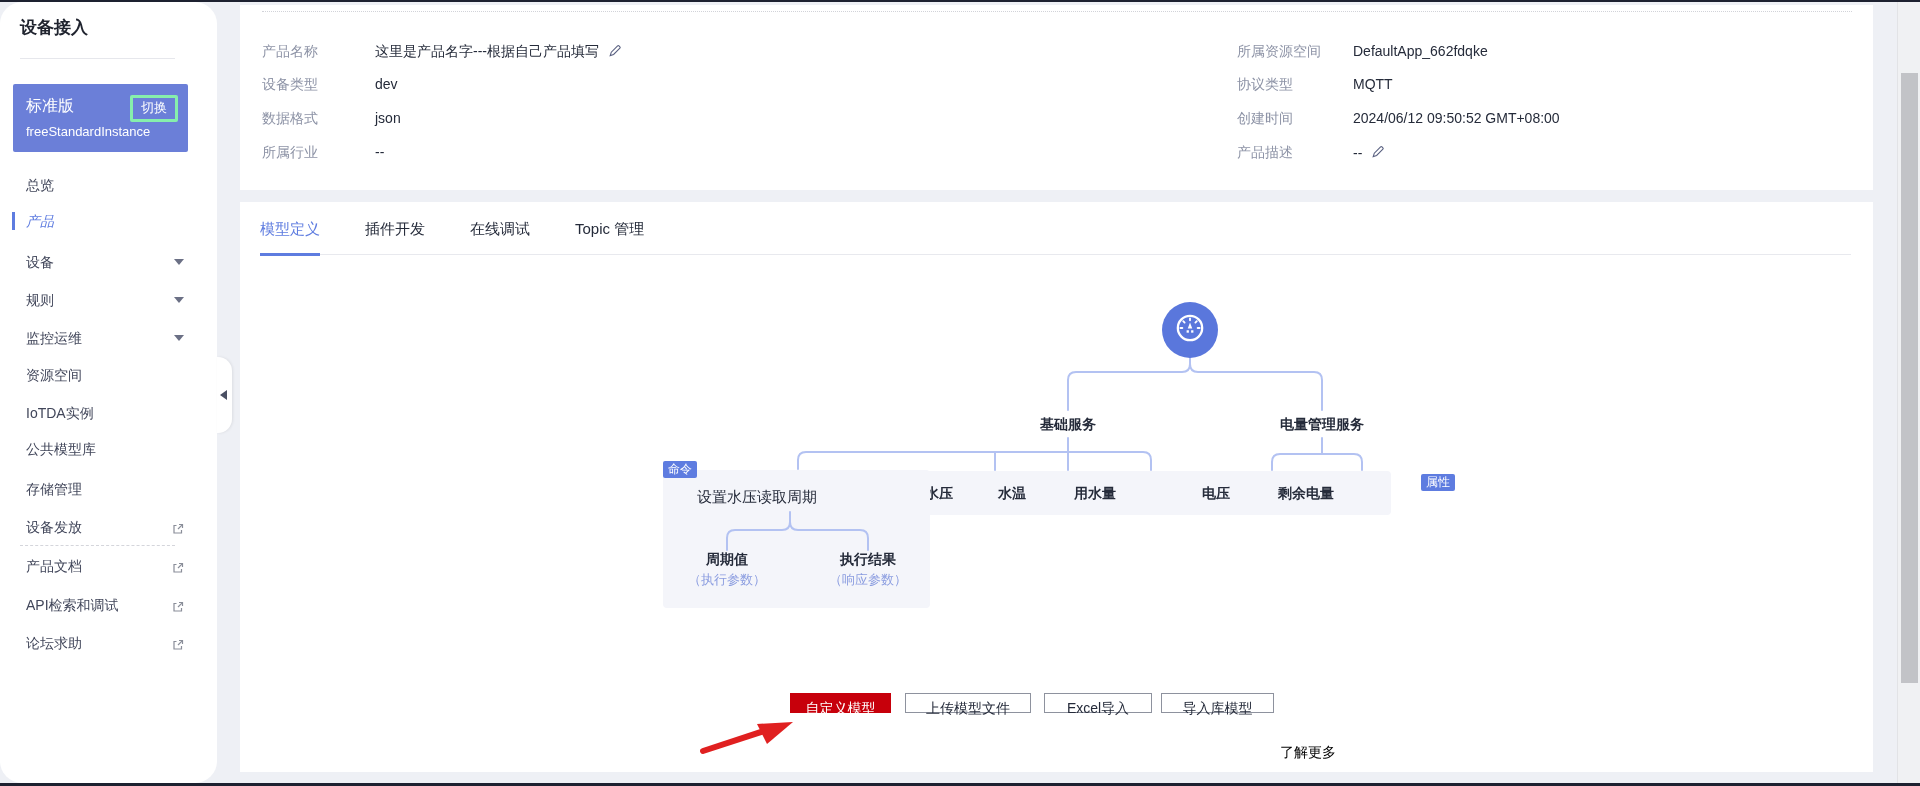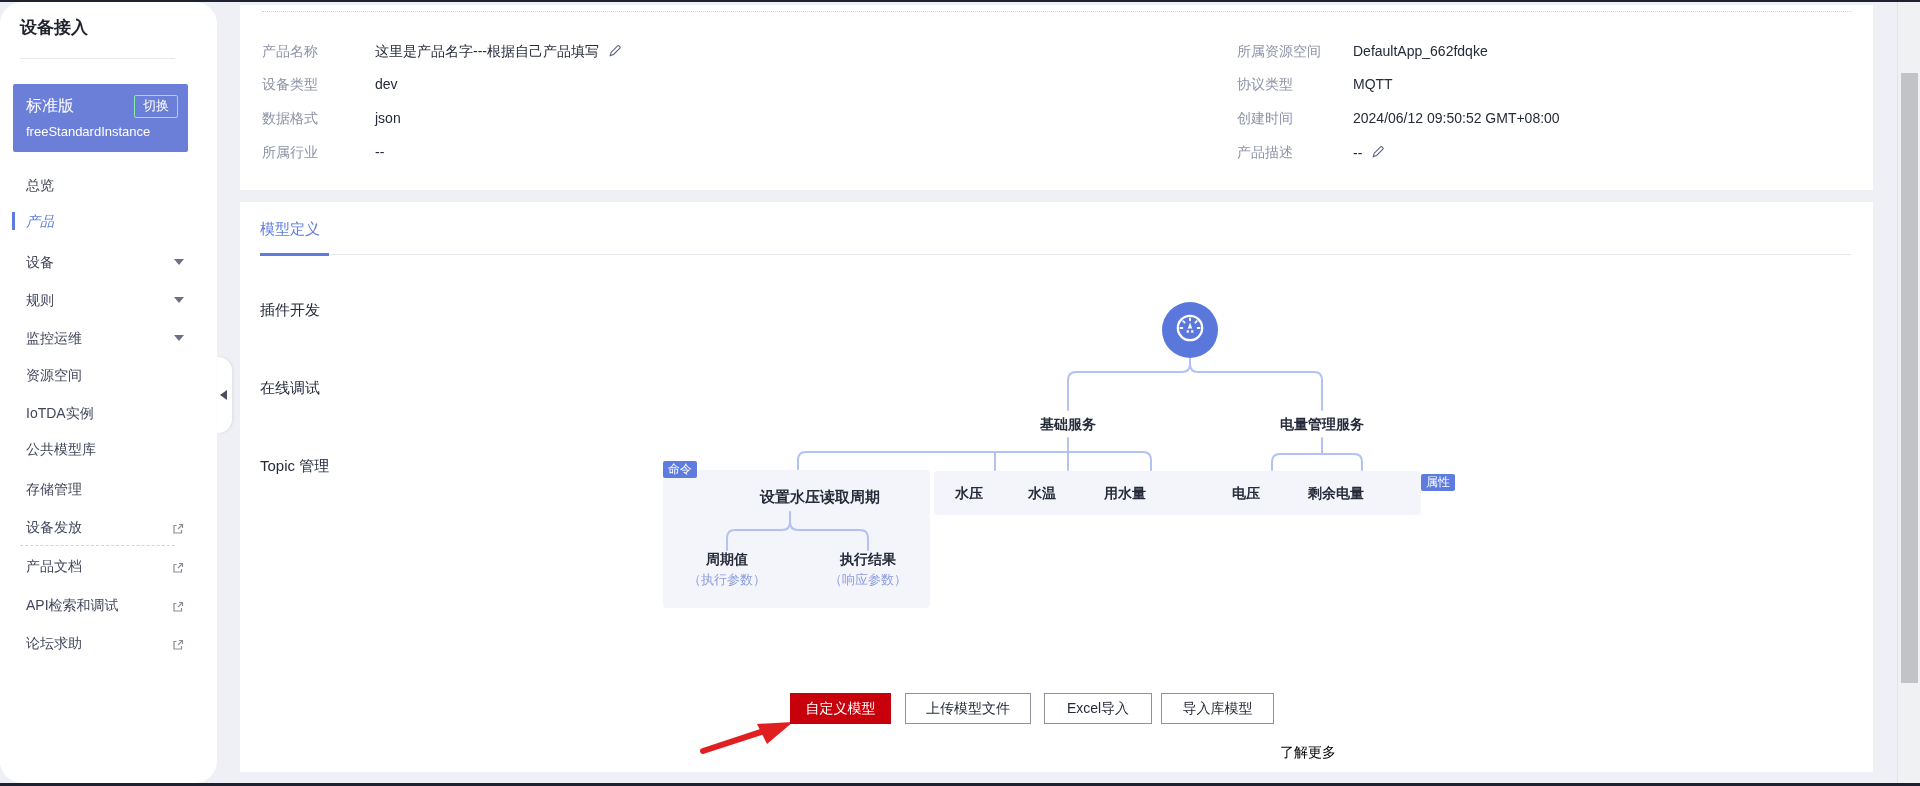--- a/index.html
+++ b/index.html
@@ -10,64 +10,64 @@
   .edge-bar { position:absolute; left:0; width:1920px; background:#1d2130; z-index:30; }
   #top-bar { top:0; height:2px; }
   #bottom-bar { top:783px; height:3px; }
 
   
   #sidebar { position:absolute; left:0; top:2px; width:217px; height:781px; background:#fff; z-index:5;border-radius:22px; }
   #sidebar-title { position:absolute; left:20px; top:14px; font-size:17px; font-weight:bold; color:#20242f; }
   #sidebar-title-divider { position:absolute; left:20px; top:56px; width:155px; border-top:1px solid #e6e7ec; }
   #instance-box { position:absolute; left:13px; top:82px; width:175px; height:68px; background:#6b7fd8; border-radius:2px; color:#fff; }
   #instance-edition { position:absolute; left:13px; top:12px; font-size:16px; }
-  #instance-switch { position:absolute; right:10px; top:11px; font-size:13px; border:1px solid #86efac; border-radius:2px; padding:1px 8px 2px; cursor:pointer; }
+  #instance-switch { position:absolute; right:10px; top:11px; font-size:13px; border:3px solid #86efac; border-radius:2px; padding:1px 8px 2px; cursor:pointer; }
   #instance-name { position:absolute; left:13px; top:40px; font-size:13px; }
   .mitem { position:absolute; left:0; width:204px; height:20px; line-height:20px; padding-left:26px; font-size:14px; color:#41465a; cursor:pointer; }
   .mitem.active { color:#5e7ce0;font-style:italic; }
   .mitem.active::before { content:""; position:absolute; left:12px; top:1px; width:3px; height:18px; background:#5e7ce0; }
   .mitem .chev { position:absolute; right:20px; top:7px; width:0; height:0; border-left:5px solid transparent; border-right:5px solid transparent; border-top:6px solid #6b7085; }
   .mitem .ext { position:absolute; right:20px; top:3px; }
   #side-dash-divider { position:absolute; left:20px; top:543px; width:155px; border-top:1px dashed #d4d5db; }
   #collapse-handle { position:absolute; left:217px; top:357px; width:15px; height:76px; background:#fff; border-radius:0 14px 14px 0; box-shadow:1px 0 3px rgba(0,0,0,.08); cursor:pointer; z-index:6; }
   #collapse-handle .tri { position:absolute; left:3px; top:33px; width:0; height:0; border-top:5px solid transparent; border-bottom:5px solid transparent; border-right:7px solid #4a4f63; }
 
   
   .card { position:absolute; background:#fff; }
   #card-info { left:240px; top:5px; width:1633px; height:185px; }
   #card-info-dotted { position:absolute; left:22px; top:6px; width:1590px; border-top:1px dotted #d2d3d9; }
   .info-label { position:absolute; font-size:14px; color:#8d93a6; }
   .info-value { position:absolute; font-size:14px; color:#252b3a; display:flex; align-items:center; gap:8px; }
   #card-main { left:240px; top:202px; width:1633px; height:570px; }
 
   
-  #tabs { position:absolute; left:260px; top:220px; display:flex; gap:45px; font-size:15px; z-index:6;flex-direction:column; }
+  #tabs { position:absolute; left:260px; top:220px; display:flex; gap:45px; font-size:15px; z-index:6; }
   .tab { color:#252b3a; padding-bottom:14px; cursor:pointer; }
   .tab.active { color:#5e7ce0; border-bottom:3px solid #5e7ce0; }
   #tabs-divider { position:absolute; left:262px; top:254px; width:1589px; border-top:1px solid #e8e9ee; }
 
   
   #tree-svg, #arrow-svg { position:absolute; left:0; top:0; width:1920px; height:786px; pointer-events:none; z-index:4; }
   #root-node { position:absolute; left:1162px; top:302px; width:56px; height:56px; background:#5a77dc; border-radius:50%; display:flex; align-items:center; justify-content:center; z-index:5; }
   .svc-label { position:absolute; transform:translateX(-50%); font-size:14px; font-weight:bold; color:#252b3a; white-space:nowrap; z-index:5; }
   .tree-box { position:absolute; background:#f4f5fa; border-radius:4px; z-index:3; }
-  #attr-box { left:934px; top:471px; width:487px; height:44px;text-decoration:underline; }
+  #attr-box { left:904px; top:471px; width:487px; height:44px;text-decoration:underline; }
   .attr-item { position:absolute; top:14px; transform:translateX(-50%); font-size:14px; font-weight:bold; color:#252b3a; white-space:nowrap; }
   .tree-tag { position:absolute; background:#5e7ce0; color:#fff; font-size:12px; line-height:17px; padding:0 5px; border-radius:2px; z-index:6; white-space:nowrap; }
   #attr-tag { left:1413px; top:474px;margin-left:8px; }
   #cmd-box { left:663px; top:470px; width:267px; height:138px; }
   #cmd-tag { left:663px; top:461px; }
-  #cmd-title { position:absolute; left:820px; top:488px; transform:translateX(-50%); font-size:15px; font-weight:bold; white-space:nowrap; z-index:5; }
+  #cmd-title { position:absolute; left:757px; top:488px; transform:translateX(-50%); font-size:15px; font-weight:normal; white-space:nowrap; z-index:5; }
   .param-name { position:absolute; transform:translateX(-50%); font-size:14px; font-weight:bold; white-space:nowrap; z-index:5; }
   .param-type { position:absolute; transform:translateX(-50%); font-size:13px; color:#8b9de0; white-space:nowrap; z-index:5; }
 
   
   #model-desc { position:absolute; left:618px; top:660px; font-size:16px; color:#575c68; white-space:nowrap; z-index:5; }
   #model-desc .warn { color:#e8802e; }
-  .btn { position:absolute; top:693px; height:31px; font-size:14px; text-align:center; line-height:28px; cursor:pointer; z-index:6; }
+  .btn { position:absolute; top:693px; height:20px; font-size:14px; text-align:center; line-height:28px; cursor:pointer; z-index:6; }
   .btn-primary { background:#c7000b; color:#fff; border:1px solid #c7000b; }
   .btn-outline { background:#fff; color:#252b3a; border:1px solid #8e929e; }
   #btn-custom { left:790px; width:101px; }
   #btn-upload { left:905px; width:126px; }
   #btn-excel { left:1044px; width:108px; }
   #btn-import { left:1161px; width:113px; }
   #link-more { position:absolute; left:1280px; top:700px; font-size:14px; color:#000000; cursor:pointer; z-index:6;margin-top:44px; }
 
   
   #scroll-track { position:absolute; left:1897px; top:0; width:23px; height:786px; background:#f0f1f3; border-left:1px solid #e2e3e6; z-index:20; }

